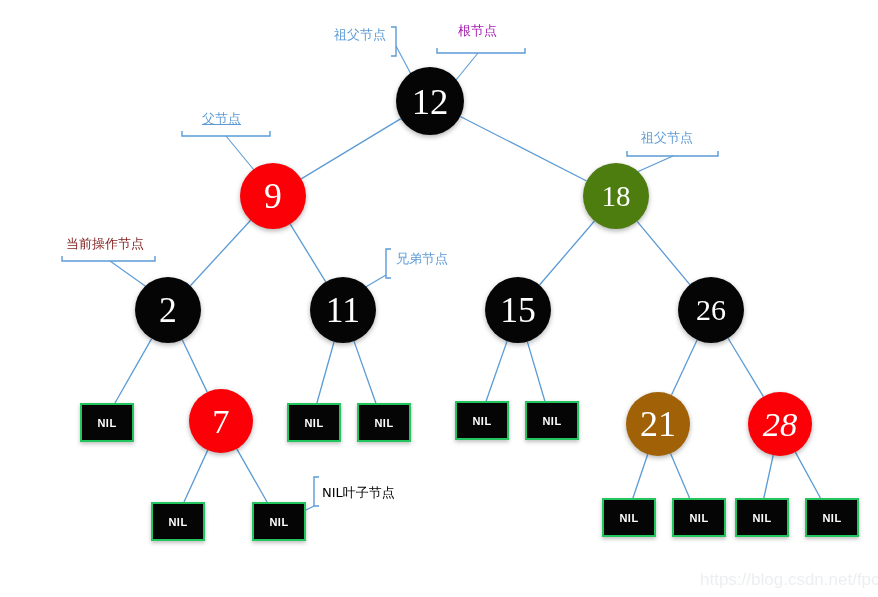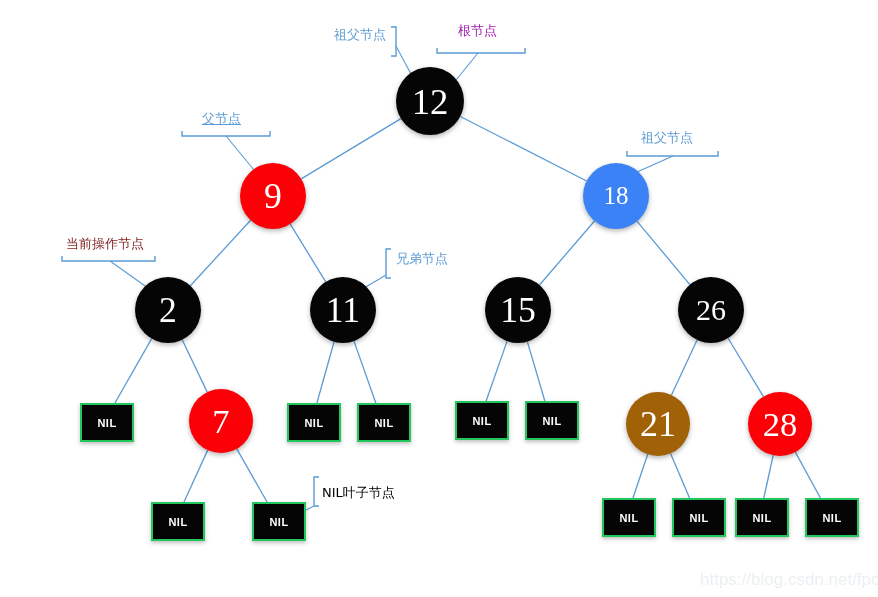--- a/index.html
+++ b/index.html
@@ -107,28 +107,28 @@
       <path d="M 62 256 L 62 261 L 155 261 L 155 256" stroke="#5b9bd5" stroke-width="1.4" fill="none"></path>
       <path d="M 110 261 L 148 288" stroke="#5b9bd5" stroke-width="1.1" fill="none"></path>
       <path d="M 391 249 L 386 249 L 386 278 L 391 278" stroke="#5b9bd5" stroke-width="1.4" fill="none"></path>
       <path d="M 386 275 L 364 288" stroke="#5b9bd5" stroke-width="1.1" fill="none"></path>
       <path d="M 319 477 L 314 477 L 314 506 L 319 506" stroke="#5b9bd5" stroke-width="1.4" fill="none"></path>
       <path d="M 314 506 L 302 512" stroke="#5b9bd5" stroke-width="1.1" fill="none"></path>
     </svg>
   <div id="nodes-layer">
       <div class="node black" style="left: 396px; top: 67px; width: 68px; height: 68px; font-size: 36.72px; background: rgb(5, 5, 5);">12</div>
       <div class="node red" style="left: 240px; top: 163px; width: 66px; height: 66px; font-size: 35.64px; background: rgb(251, 0, 7);">9</div>
-      <div class="node red" style="left: 583px; top: 163px; width: 66px; height: 66px; font-size: 25px; background: #3b82f6;">18</div>
+      <div class="node red" style="left: 583px; top: 163px; width: 66px; height: 66px; font-size: 29px; background: #4d7c0f;">18</div>
       <div class="node black" style="left: 135px; top: 277px; width: 66px; height: 66px; font-size: 35.64px; background: rgb(5, 5, 5);">2</div>
       <div class="node black" style="left: 310px; top: 277px; width: 66px; height: 66px; font-size: 35.64px; background: rgb(5, 5, 5);">11</div>
       <div class="node black" style="left: 485px; top: 277px; width: 66px; height: 66px; font-size: 35.64px; background: rgb(5, 5, 5);">15</div>
       <div class="node black" style="left: 678px; top: 277px; width: 66px; height: 66px; font-size: 30px; background: rgb(5, 5, 5);">26</div>
       <div class="node red" style="left: 189px; top: 389px; width: 64px; height: 64px; font-size: 34.56px; background: rgb(251, 0, 7);">7</div>
       <div class="node red" style="left: 626px; top: 392px; width: 64px; height: 64px; font-size: 36px; background: #a16207;">21</div>
-      <div class="node red" style="left: 748px; top: 392px; width: 64px; height: 64px; font-size: 34.56px; background: rgb(251, 0, 7);">28</div>
+      <div class="node red" style="left: 748px; top: 392px; width: 64px; height: 64px; font-size: 34.56px; background: rgb(251, 0, 7); font-style: italic;">28</div>
     </div>
   <div id="nil-layer">
       <div class="nilbox" style="left: 80px; top: 403px; width: 50px; height: 35px; background: rgb(5, 5, 5);">NIL</div>
       <div class="nilbox" style="left: 151px; top: 502px; width: 50px; height: 35px; background: rgb(5, 5, 5);">NIL</div>
       <div class="nilbox" style="left: 252px; top: 502px; width: 50px; height: 35px; background: rgb(5, 5, 5);">NIL</div>
       <div class="nilbox" style="left: 287px; top: 403px; width: 50px; height: 35px; background: rgb(5, 5, 5);">NIL</div>
       <div class="nilbox" style="left: 357px; top: 403px; width: 50px; height: 35px; background: rgb(5, 5, 5);">NIL</div>
       <div class="nilbox" style="left: 455px; top: 401px; width: 50px; height: 35px; background: rgb(5, 5, 5);">NIL</div>
       <div class="nilbox" style="left: 525px; top: 401px; width: 50px; height: 35px; background: rgb(5, 5, 5);">NIL</div>
       <div class="nilbox" style="left: 602px; top: 498px; width: 50px; height: 35px; background: rgb(5, 5, 5);">NIL</div>

